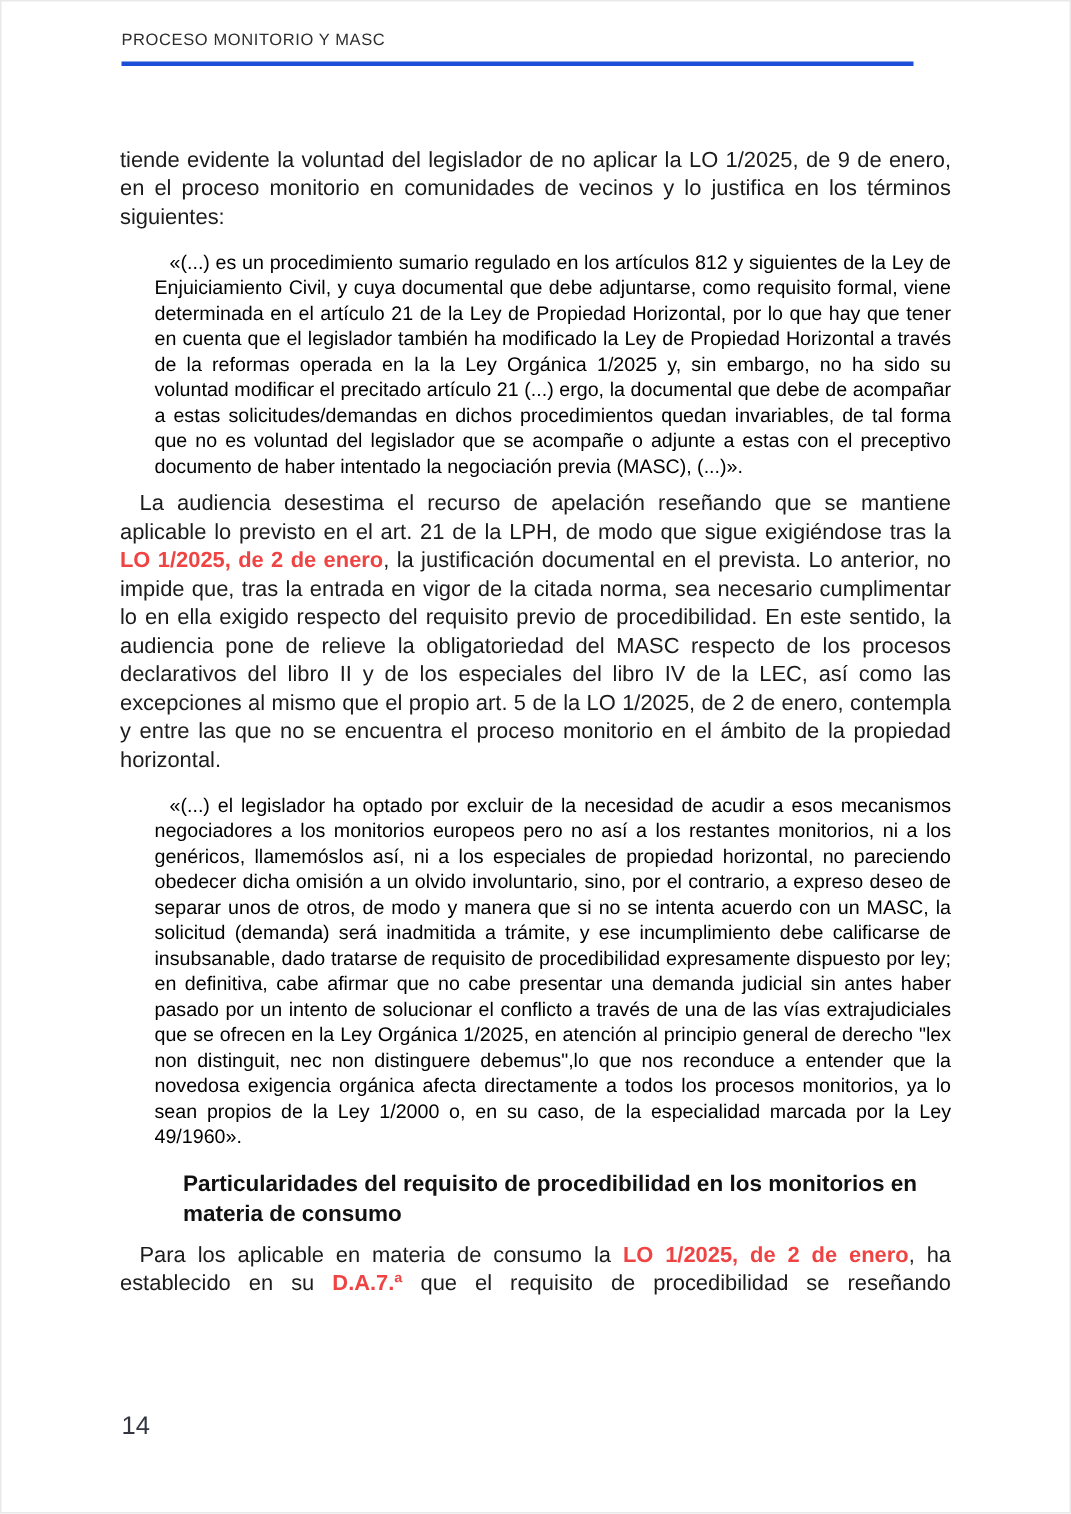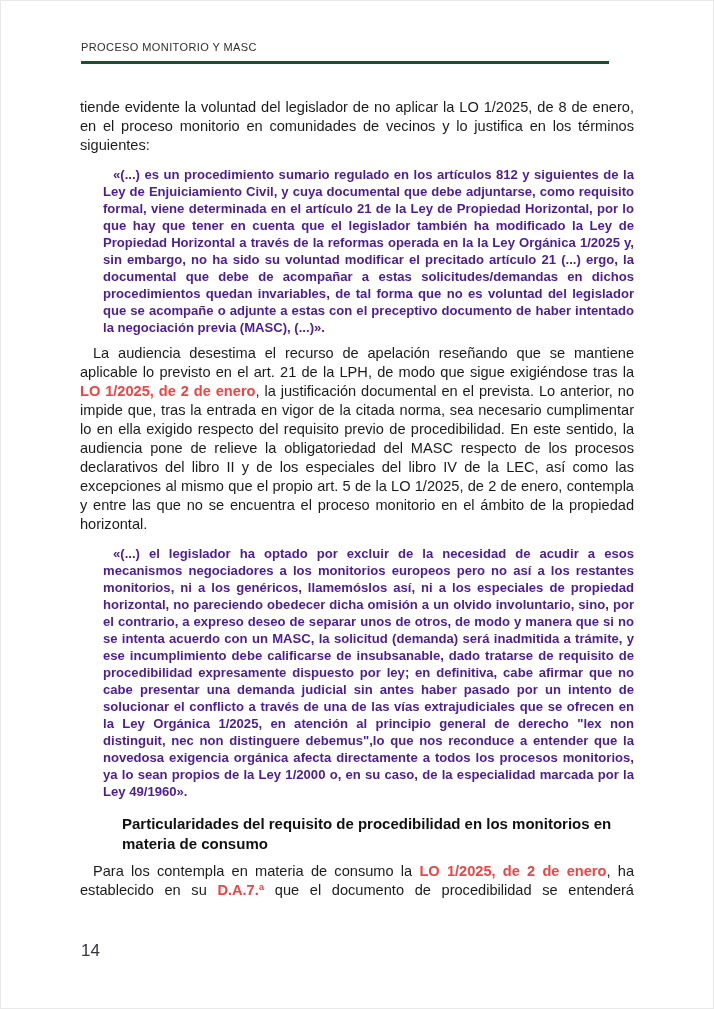--- a/index.html
+++ b/index.html
@@ -15,27 +15,27 @@
     background: #ffffff;
     border: 1px solid #e9e9e9;
     box-sizing: border-box;
     font-family: "Liberation Sans", sans-serif;
     color: #1b1b1b;
     overflow: hidden;
   }
   .running-head {
     position: absolute;
     left: 80px;
-    top: 40px;
+    top: 20px;
     width: 528px;
     font-size: 11px;
     letter-spacing: 0.4px;
     color: #2e2e2e;
     padding-bottom: 8px;
-    border-bottom: 3px solid #14532d;
+    border-bottom: 3px solid #1d4ed8;
   }
   .body-text {
     position: absolute;
     left: 79px;
     top: 97px;
     width: 554px;
   }
   p.body-para {
     margin: 0;
     font-size: 14.6px;
@@ -45,22 +45,21 @@
   }
   p.body-para.indent { text-indent: 13px; }
   p.force-justify { text-align-last: justify; }
   .blockquote {
     margin: 11px 0 8px 23px;
     width: 531px;
     font-size: 13.1px;
     line-height: 17px;
     text-align: justify;
     text-indent: 10px;
-    color: #4c1d95;
-    font-weight: bold;
+    color: #000000;
   }
   .blockquote.second { margin-bottom: 14px; }
   .para-gap { margin-bottom: 8px; }
   .para3-gap { margin-bottom: 0; }
   .section-heading {
     display: flex;
     align-items: flex-start;
     margin: 0 0 9px 29px;
   }
   .heading-bars {
@@ -87,33 +86,33 @@
 </style>
 </head>
 <body>
 
 <div class="page">
 
   <div class="running-head">PROCESO MONITORIO Y MASC</div>
 
   <div class="body-text">
 
-    <p class="body-para para-gap">tiende evidente la voluntad del legislador de no aplicar la LO 1/2025, de 8 de enero, en el proceso monitorio en comunidades de vecinos y lo justifica en los términos siguientes:</p>
+    <p class="body-para para-gap">tiende evidente la voluntad del legislador de no aplicar la LO 1/2025, de 9 de enero, en el proceso monitorio en comunidades de vecinos y lo justifica en los términos siguientes:</p>
 
     <div class="blockquote">«(...) es un procedimiento sumario regulado en los artículos 812 y siguientes de la Ley de Enjuiciamiento Civil, y cuya documental que debe adjuntarse, como requisito formal, viene determinada en el artículo 21 de la Ley de Propiedad Horizontal, por lo que hay que tener en cuenta que el legislador también ha modificado la Ley de Propiedad Horizontal a través de la reformas operada en la la Ley Orgánica 1/2025 y, sin embargo, no ha sido su voluntad modificar el precitado artículo 21 (...) ergo, la documental que debe de acompañar a estas solicitudes/demandas en dichos procedimientos quedan invariables, de tal forma que no es voluntad del legislador que se acompañe o adjunte a estas con el preceptivo documento de haber intentado la negociación previa (MASC), (...)».</div>
 
     <p class="body-para indent para-gap"><span>La audiencia desestima el recurso de apelación reseñando que se mantiene aplicable lo previsto en el art. 21 de la LPH, de modo que sigue exigiéndose tras la </span><b>LO 1/2025, de 2 de enero</b><span>, la justificación documental en el prevista. Lo anterior, no impide que, tras la entrada en vigor de la citada norma, sea necesario cumplimentar lo en ella exigido respecto del requisito previo de procedibilidad. En este sentido, la audiencia pone de relieve la obligatoriedad del MASC respecto de los procesos declarativos del libro II y de los especiales del libro IV de la LEC, así como las excepciones al mismo que el propio art. 5 de la LO 1/2025, de 2 de enero, contempla y entre las que no se encuentra el proceso monitorio en el ámbito de la propiedad horizontal.</span></p>
 
 
     <div class="blockquote second">«(...) el legislador ha optado por excluir de la necesidad de acudir a esos mecanismos negociadores a los monitorios europeos pero no así a los restantes monitorios, ni a los genéricos, llamemóslos así, ni a los especiales de propiedad horizontal, no pareciendo obedecer dicha omisión a un olvido involuntario, sino, por el contrario, a expreso deseo de separar unos de otros, de modo y manera que si no se intenta acuerdo con un MASC, la solicitud (demanda) será inadmitida a trámite, y ese incumplimiento debe calificarse de insubsanable, dado tratarse de requisito de procedibilidad expresamente dispuesto por ley; en definitiva, cabe afirmar que no cabe presentar una demanda judicial sin antes haber pasado por un intento de solucionar el conflicto a través de una de las vías extrajudiciales que se ofrecen en la Ley Orgánica 1/2025, en atención al principio general de derecho "lex non distinguit, nec non distinguere debemus",lo que nos reconduce a entender que la novedosa exigencia orgánica afecta directamente a todos los procesos monitorios, ya lo sean propios de la Ley 1/2000 o, en su caso, de la especialidad marcada por la Ley 49/1960».</div>
 
     <div class="section-heading">
       <span class="heading-bars"></span>
       <span class="heading-text">Particularidades del requisito de procedibilidad en los monitorios en materia de consumo</span>
     </div>
 
-    <p class="body-para indent force-justify"><span>Para los contempla en materia de consumo la </span><b>LO 1/2025, de 2 de enero</b><span>, ha establecido en su </span><b>D.A.7.ª</b><span> que el documento de procedibilidad se entenderá</span></p>
+    <p class="body-para indent force-justify"><span>Para los aplicable en materia de consumo la </span><b>LO 1/2025, de 2 de enero</b><span>, ha establecido en su </span><b>D.A.7.ª</b><span> que el requisito de procedibilidad se reseñando</span></p>
 
   </div>
 
   <div class="page-number">14</div>
 
 </div>
 
 </body></html>

